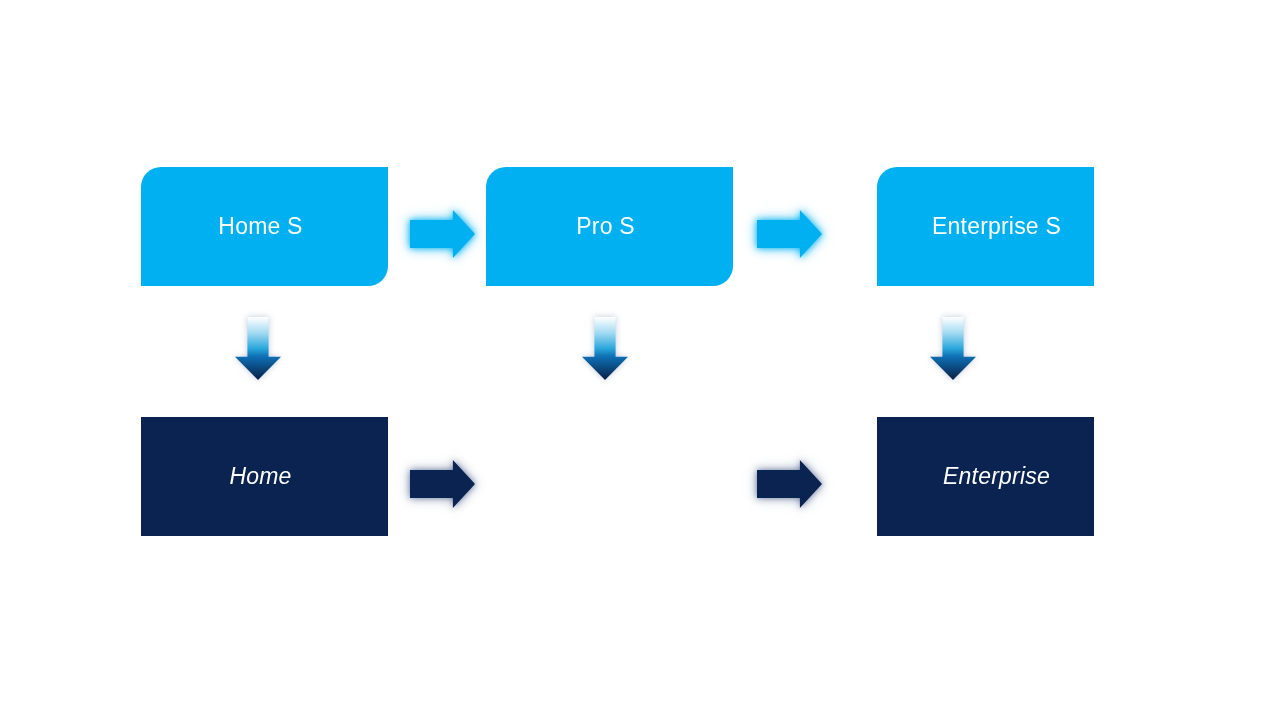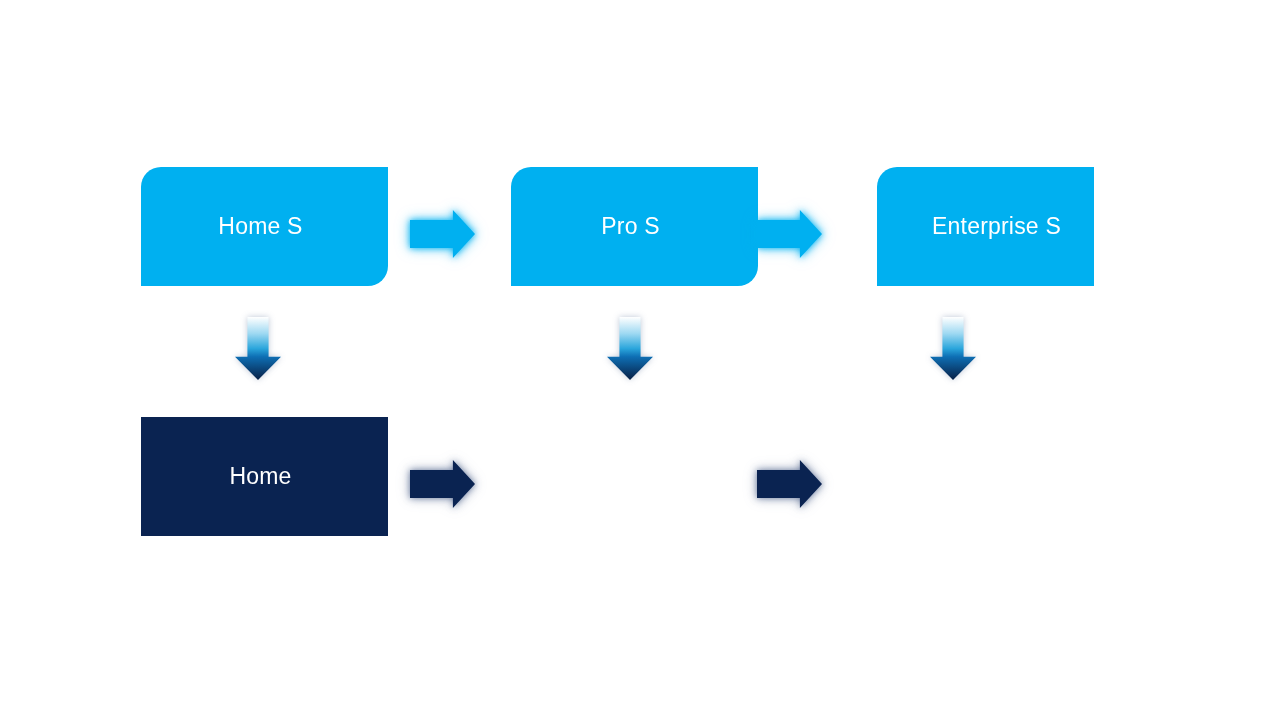--- a/index.html
+++ b/index.html
@@ -38,23 +38,24 @@
   .box.top-row {
     top: 167px;
     background: var(--top-box);
     border-radius: 20px 0 20px 0;
     padding-right: 8px;
   }
   .box.bottom-row {
     top: 417px;
     background: var(--bottom-box);
     padding-right: 8px;
+    font-style: italic;
   }
   .col-0 { left: 141px; }
-  .col-1 { left: 486px; margin-left: 25px; }
+  .col-1 { left: 486px; }
   .col-2 { left: 877px; }
 
   
   .rarrow-wrap { position: absolute; width: 65px; height: 48px; }
   .rarrow-wrap.top    { top: 210px; filter: drop-shadow(0 0 3px rgba(0,176,240,0.9)) drop-shadow(0 0 6px rgba(0,176,240,0.55)); }
   .rarrow-wrap.bottom { top: 460px; filter: drop-shadow(0 0 3px rgba(62,84,128,0.65)) drop-shadow(0 0 6px rgba(62,84,128,0.35)); }
   .rarrow-wrap.gap-0 { left: 410px; }
   .rarrow-wrap.gap-1 { left: 757px; }
   .rarrow {
     width: 100%; height: 100%;
@@ -107,20 +108,23 @@
   <div class="darrow-wrap col-1">
     <div class="darrow"></div>
   </div>
   <div class="darrow-wrap col-2">
     <div class="darrow"></div>
   </div>
 
   <div class="box bottom-row col-0">
     <span>Home</span>
   </div>
+  <div class="box bottom-row col-2">
+    <span>Enterprise</span>
+  </div>
 
   <div class="rarrow-wrap bottom gap-0">
     <div class="rarrow navy"></div>
   </div>
   <div class="rarrow-wrap bottom gap-1">
     <div class="rarrow navy"></div>
   </div>
 
 </div>
 

